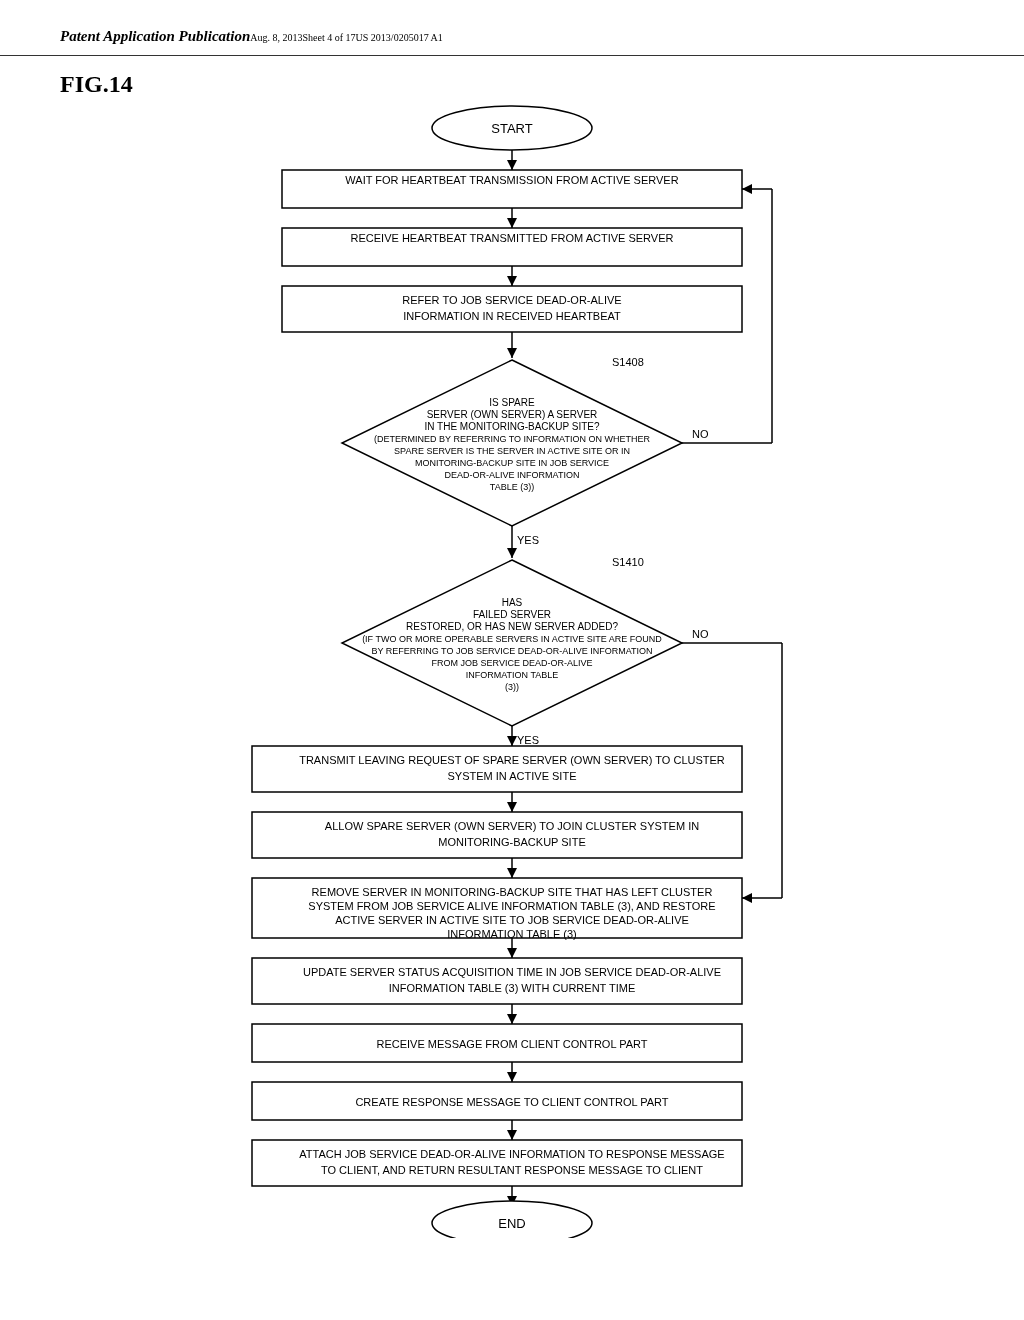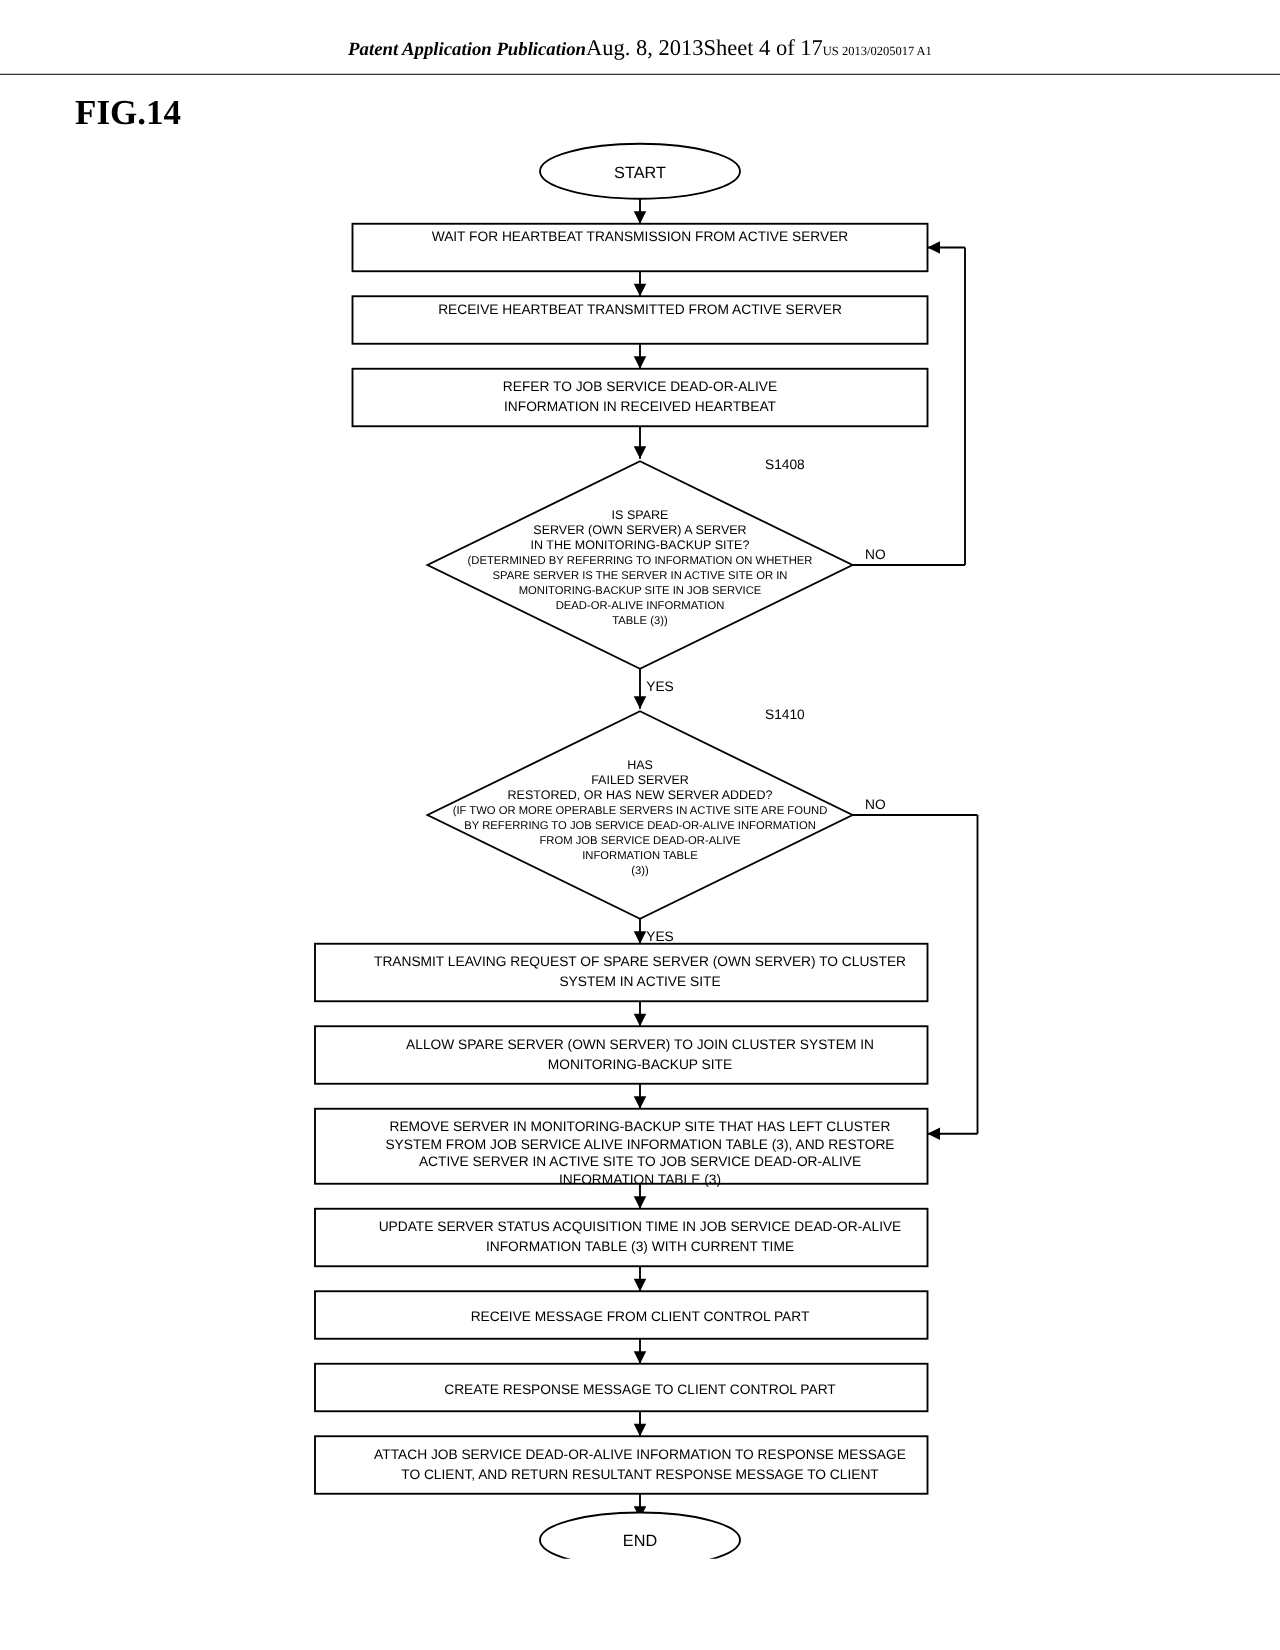--- a/index.html
+++ b/index.html
@@ -16,32 +16,32 @@
       width: 1024px;
       min-height: 1320px;
       background: #fff;
       padding: 0;
       position: relative;
     }
 
     
     .header {
       display: flex;
-      justify-content: center;
+      justify-content: flex-start;
       align-items: baseline;
       padding: 28px 60px 10px 60px;
       border-bottom: 1px solid #333;
     }
     .header-left {
       font-weight: bold;
       font-size: 15px;
       font-style: italic;
     }
     .header-center {
-      font-size: 18px;
+      font-size: 10px;
     }
     .header-right {
       font-size: 10px;
     }
 
     .fig-label {
       font-size: 28px;
       font-weight: bold;
       position: absolute;
       left: 60px;
@@ -60,21 +60,21 @@
 <div class="page">
 
   <div class="header">
     <span class="header-left">Patent Application Publication</span>
     <span class="header-center">Aug. 8, 2013</span>
     <span class="header-center">Sheet 4 of 17</span>
     <span class="header-right">US 2013/0205017 A1</span>
   </div>
 
   <div style="padding: 15px 60px 0 60px; position: relative;">
-    <span class="fig-label" style="position: static; display: inline-block; font-size: 28px; font-weight: bold;">FIG.14</span>
+    <span class="fig-label" style="position: static; display: inline-block; font-size: 24px; font-weight: bold;">FIG.14</span>
   </div>
 
   <div style="display: flex; justify-content: flex-end; padding: 0 40px;">
     <svg class="flowchart-svg" width="780" height="1140" viewBox="0 0 780 1140" xmlns="http://www.w3.org/2000/svg" style="font-family: Arial, sans-serif; font-size: 11px;">
 
       <ellipse cx="390" cy="30" rx="80" ry="22" fill="white" stroke="black" stroke-width="1.5"></ellipse>
       <text x="390" y="35" text-anchor="middle" font-size="13" font-weight="normal">START</text>
 
       <line x1="390" y1="52" x2="390" y2="72" stroke="black" stroke-width="1.5"></line>
       <polygon points="390,72 385,62 395,62" fill="black"></polygon>

